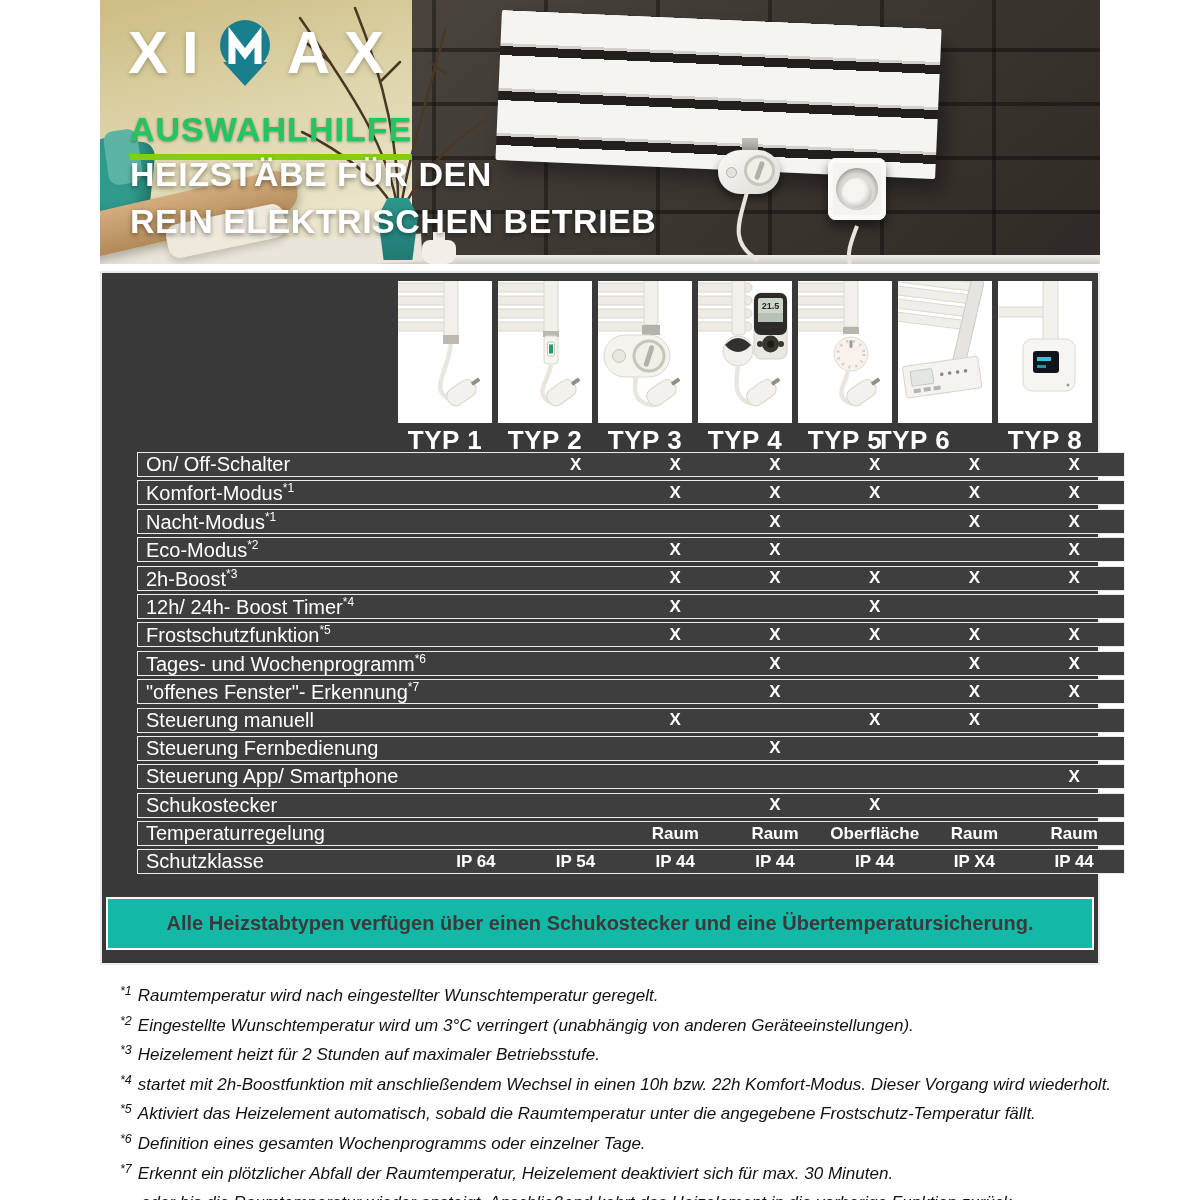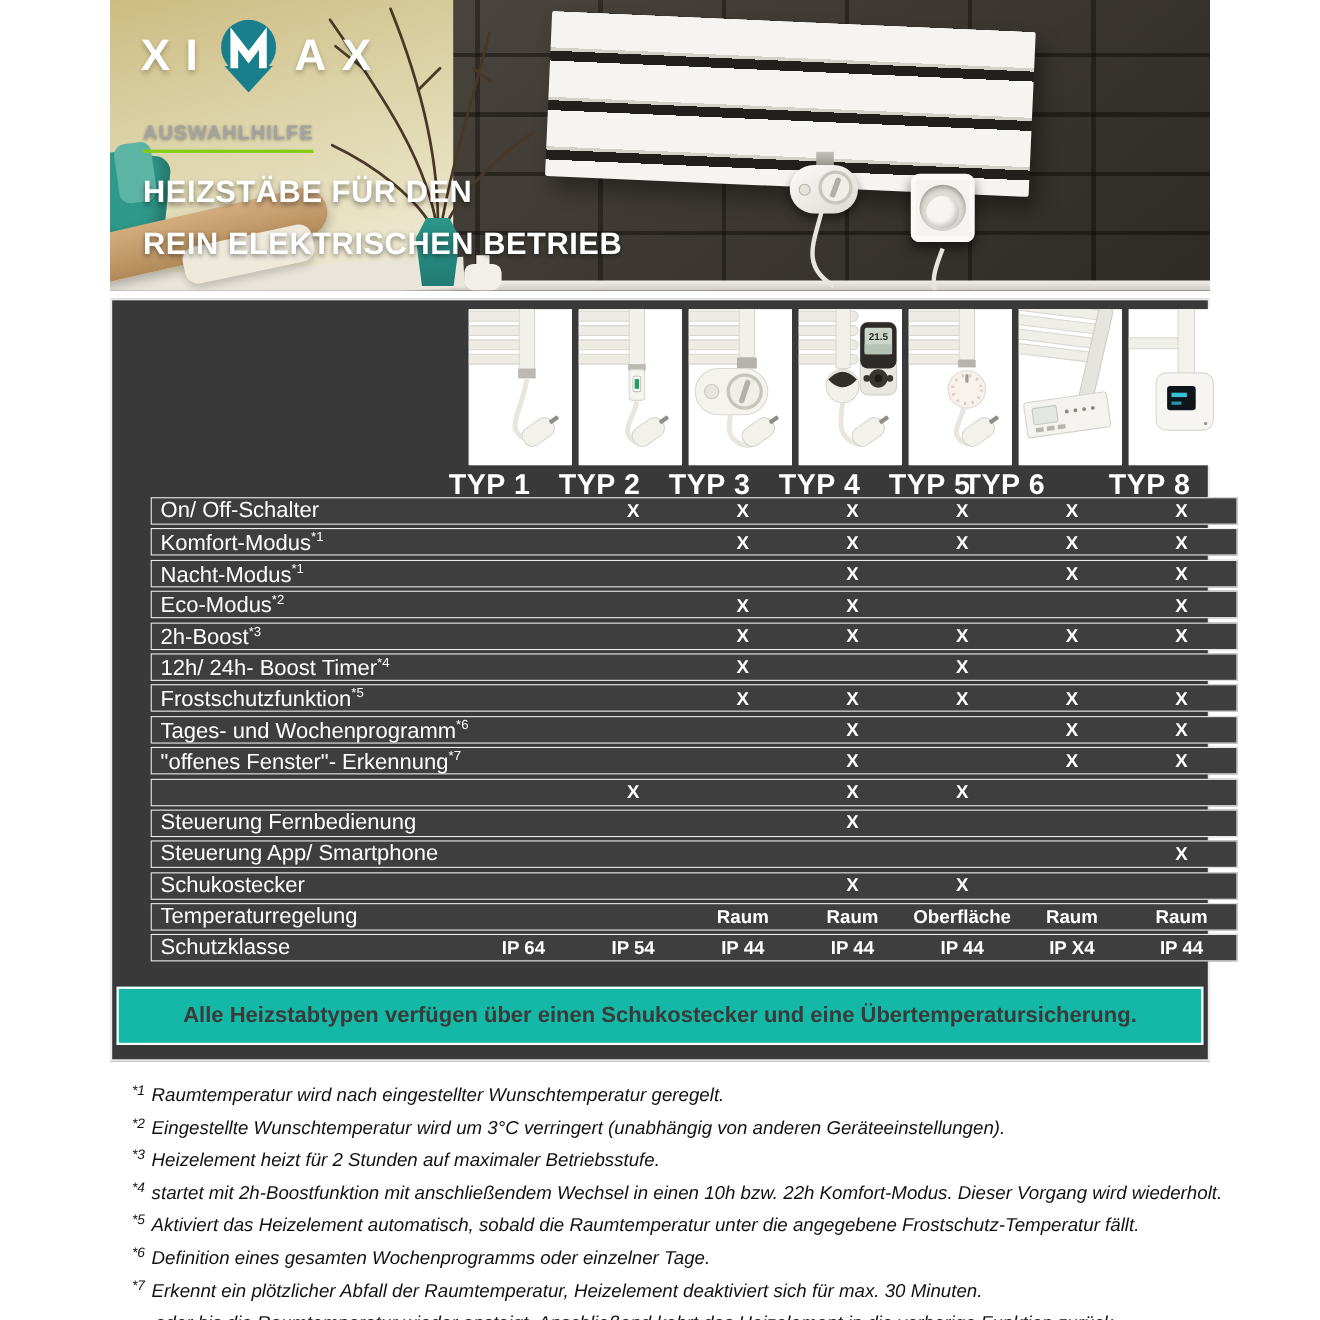--- a/index.html
+++ b/index.html
@@ -37,31 +37,31 @@
   .heat-dial::after{content:"";position:absolute;left:10px;top:3px;width:5px;height:19px;background:#b2afa9;border-radius:3px;transform:rotate(20deg);}
   .heat-led{position:absolute;left:8px;top:17px;width:9px;height:9px;border-radius:50%;background:#e6e3dd;border:1px solid #b5b2ac;}
   .heat-nut{position:absolute;left:642px;top:138px;width:16px;height:14px;background:linear-gradient(#c4c1bb,#98958f);}
   .socket{position:absolute;left:728px;top:158px;width:58px;height:62px;background:#f4f3f0;border-radius:8px;
     box-shadow:0 6px 11px rgba(0,0,0,.5), inset 0 0 0 5px #faf9f6;}
   .socket-circle{position:absolute;left:8px;top:10px;width:42px;height:42px;border-radius:50%;background:#dedbd5;box-shadow:inset 0 2px 5px rgba(0,0,0,.35);}
   .socket-plug{position:absolute;left:14px;top:20px;width:30px;height:30px;border-radius:50%;background:#f6f5f2;box-shadow:inset -3px -3px 5px rgba(0,0,0,.2);}
   .cables{position:absolute;left:600px;top:180px;width:260px;height:84px;}
 
   .logo{position:absolute;left:28px;top:18px;display:flex;align-items:center;gap:4px;color:#fff;
-    font-size:40px;font-weight:bold;letter-spacing:14px;text-shadow:0 2px 5px rgba(0,0,0,.25);}
+    font-size:60px;font-weight:bold;letter-spacing:14px;text-shadow:0 2px 5px rgba(0,0,0,.25);}
   .logo svg{margin-right:10px;}
-  .kicker{position:absolute;left:30px;top:110px;display:inline-block;color:#a3a3a3;font-size:18px;font-weight:bold;
-    letter-spacing:1px;padding-bottom:5px;border-bottom:3px solid #84cc16;text-shadow:0 1px 3px rgba(0,0,0,.4);}
-  .hero-title{position:absolute;left:30px;top:151px;color:#fff;font-size:28px;font-weight:bold;line-height:47px;
+  .kicker{position:absolute;left:30px;top:110px;display:inline-block;color:#22c55e;font-size:34px;font-weight:bold;
+    letter-spacing:1px;padding-bottom:5px;border-bottom:6px solid #84cc16;text-shadow:0 1px 3px rgba(0,0,0,.4);}
+  .hero-title{position:absolute;left:30px;top:151px;color:#fff;font-size:34px;font-weight:bold;line-height:47px;
     letter-spacing:.5px;text-shadow:0 2px 5px rgba(0,0,0,.45);}
 
   
   .board{position:absolute;left:100px;top:271px;width:1000px;height:694px;background:#393939;
     border:2px solid #ececec;box-sizing:border-box;}
-  .thumb{position:absolute;top:8px;width:94px;height:142px;background:#fff;overflow:hidden;margin-left:28px;}
+  .thumb{position:absolute;top:8px;width:94px;height:142px;background:#fff;overflow:hidden;}
   .typlabel{position:absolute;top:152px;width:94px;text-align:center;color:#fff;font-size:26px;font-weight:bold;letter-spacing:.5px;}
   .rows{position:absolute;top:179px;left:4px;width:988px;padding-left:31px;}
   .trow{height:25px;margin-bottom:3.4px;background:#3e3e3e;border:1.5px solid #ececec;box-sizing:border-box;
     display:grid;grid-template-columns:288px repeat(7,1fr);align-items:center;}
   .trow .lbl{color:#fff;font-size:20px;padding-left:8px;white-space:nowrap;}
   .trow .lbl sup{font-size:12px;}
   .trow .cell{text-align:center;color:#fff;font-weight:bold;font-size:17px;}
   .banner{position:absolute;left:4px;top:624px;width:988px;height:53px;background:#14b8a6;border:2px solid #ffffff;
     box-sizing:border-box;display:flex;align-items:center;justify-content:center;
     font-weight:bold;font-size:20px;color:#3a3a3a;}
@@ -353,20 +353,21 @@
         <div class="lbl">"offenes Fenster"- Erkennung<sup>*7</sup></div>
         <div class="cell"></div>
         <div class="cell"></div>
         <div class="cell"></div>
         <div class="cell">X</div>
         <div class="cell"></div>
         <div class="cell">X</div>
         <div class="cell">X</div>
       </div>
       <div class="trow">
+        <div class="lbl">Steuerung manuell</div>
         <div class="cell"></div>
         <div class="cell"></div>
         <div class="cell">X</div>
         <div class="cell"></div>
         <div class="cell">X</div>
         <div class="cell">X</div>
         <div class="cell"></div>
       </div>
       <div class="trow">
         <div class="lbl">Steuerung Fernbedienung</div>

